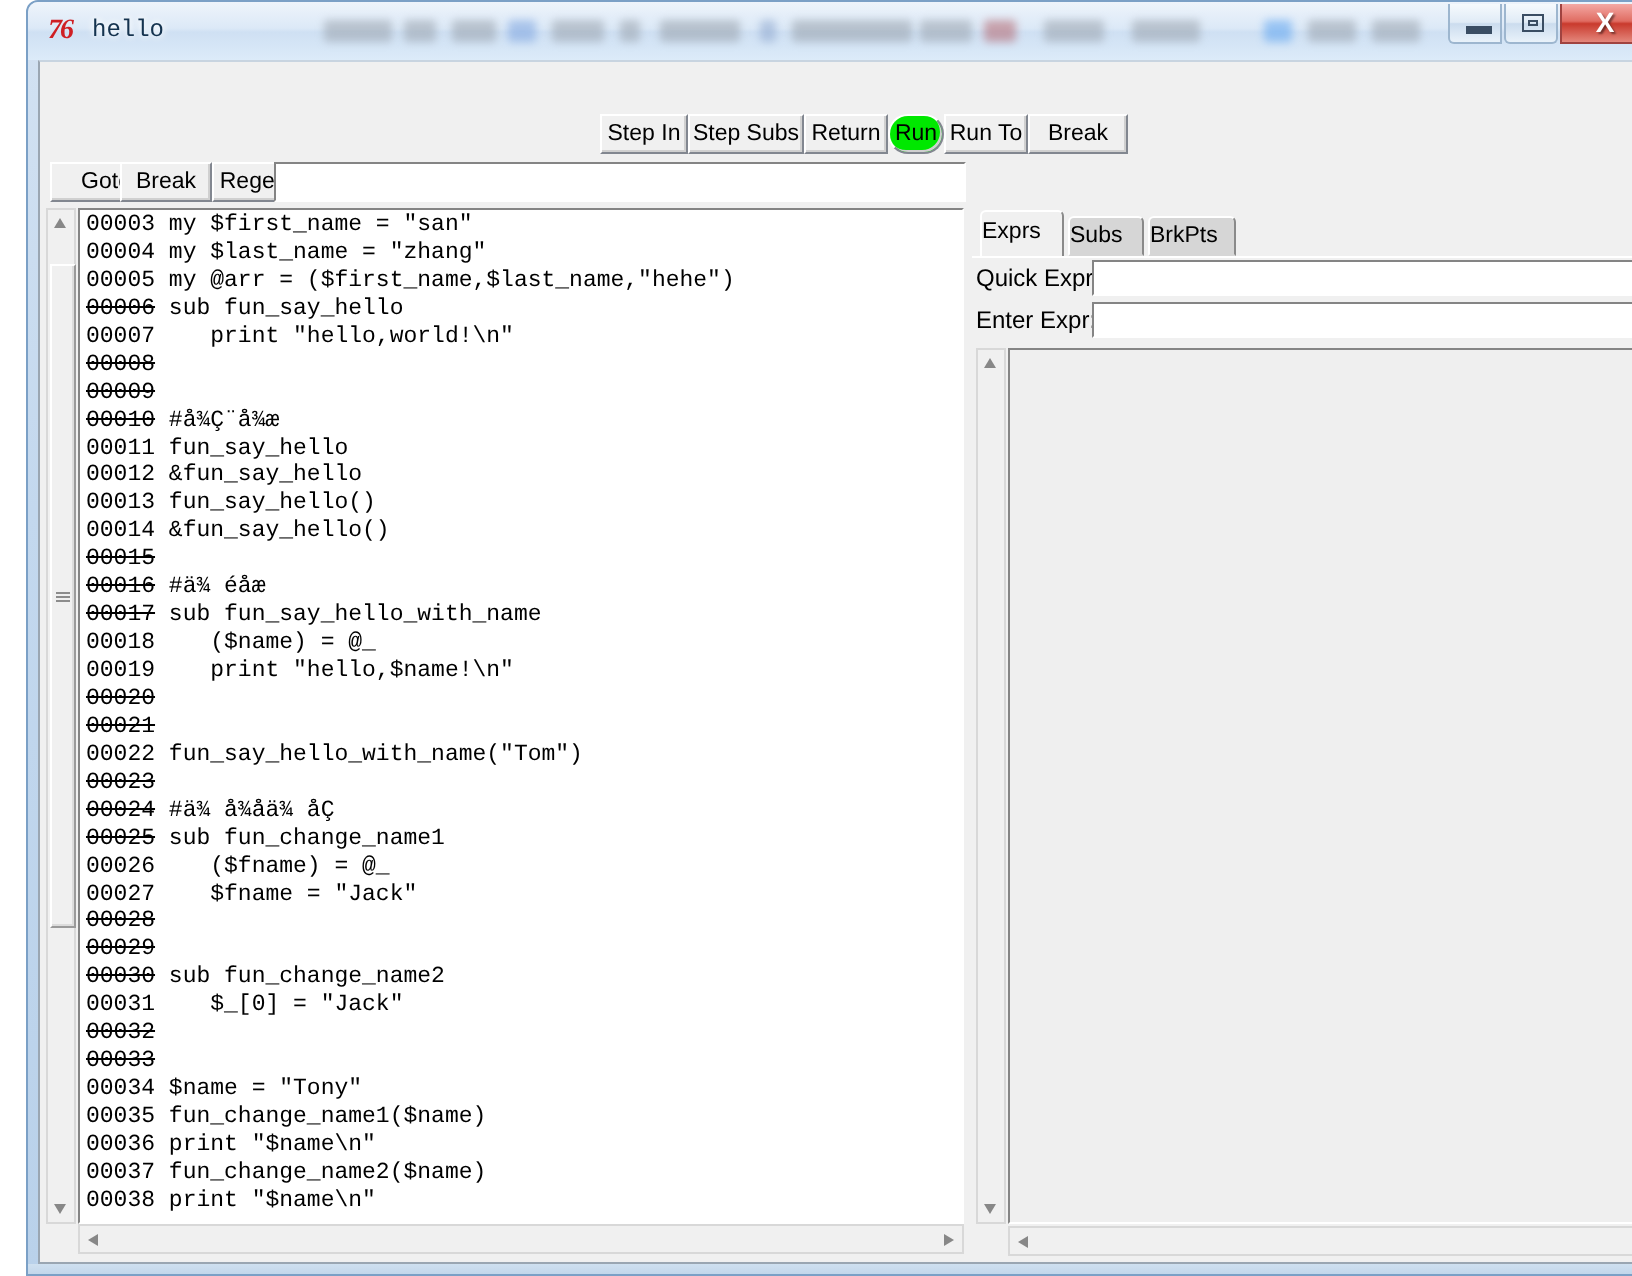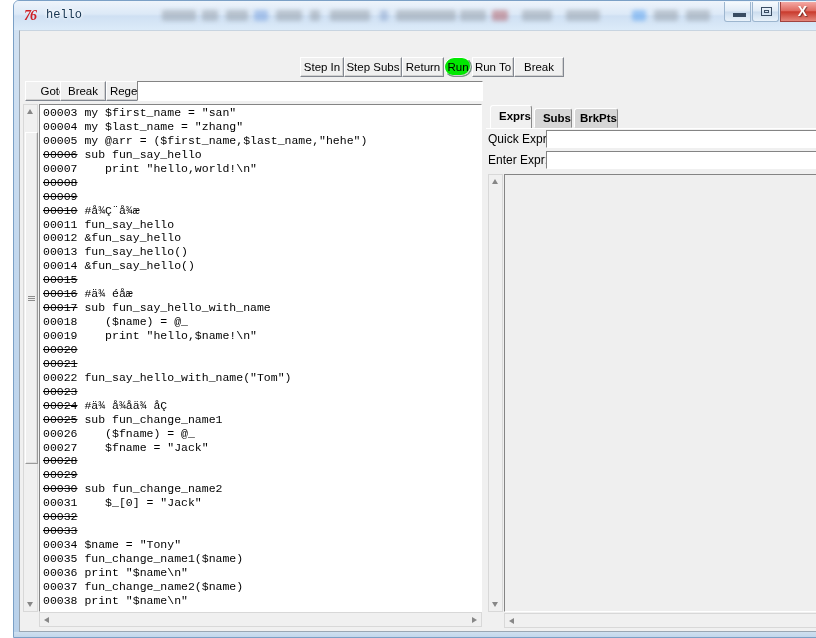--- a/index.html
+++ b/index.html
@@ -278,30 +278,29 @@
     left: 466px; top: 73px;
     width: 336px; height: 524px;
     background: #f0f0f0;
   }
   .nb-tab {
     position: absolute;
     top: 4px;
     height: 20px;
     line-height: 18px;
     box-sizing: border-box;
-    text-align: right;
+    text-align: left;
     font-family: "Liberation Sans", sans-serif;
     font-size: 11.5px;
     color: #000;
     background: #d6d6d6;
     border: 1px solid;
     border-color: #ffffff #8a8a8a #d6d6d6 #ffffff;
     border-radius: 3px 3px 0 0;
     cursor: default;
-    font-weight: bold;
   }
   .nb-tab.selected {
     top: 1px;
     height: 24px;
     line-height: 21px;
     background: #f0f0f0;
     border-color: #ffffff #8a8a8a #f0f0f0 #ffffff;
   }
   #nb-body {
     position: absolute;

